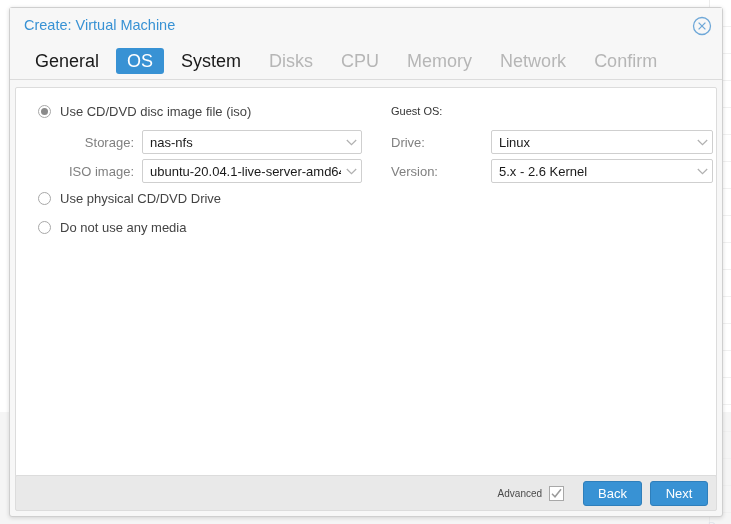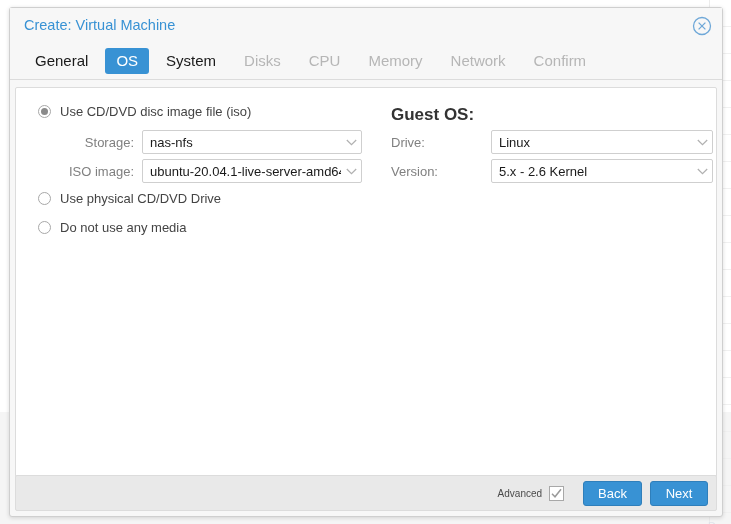--- a/index.html
+++ b/index.html
@@ -93,21 +93,21 @@
     position: relative;
     height: 37px;
     background: #f7f7f7;
     border-bottom: 1px solid #dcdcdc;
     padding-left: 14px;
     box-sizing: border-box;
     display: flex;
     align-items: center;
   }
   .tab {
-    font-size: 15px;
+    font-size: 18px;
     color: #333333;
     padding: 5px 11px;
     margin-right: 6px;
     border-radius: 3px;
     white-space: nowrap;
     cursor: pointer;
     line-height: 16px;
   }
   .tab.enabled { color: #1a1a1a; }
   .tab.active {
@@ -226,24 +226,23 @@
     flex: 0 0 auto;
     width: 20px;
     display: flex;
     align-items: center;
     justify-content: center;
   }
   .combo-arrow svg { display: block; }
 
   .section-label {
     position: absolute;
-    font-size: 17px;
+    font-size: 11px;
     color: #333333;
     white-space: nowrap;
-    font-weight: bold;
   }
 
   
   .dialog-footer {
     position: absolute;
     left: 5px;
     bottom: 5px;
     width: 702px;
     height: 36px;
     background: #e9e9e9;

